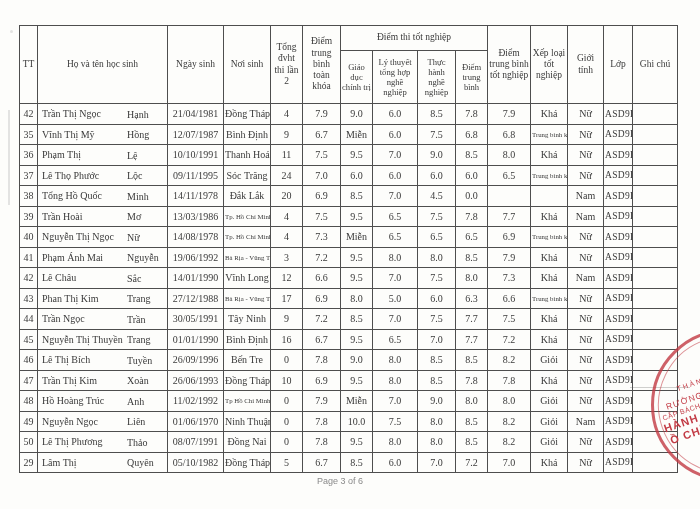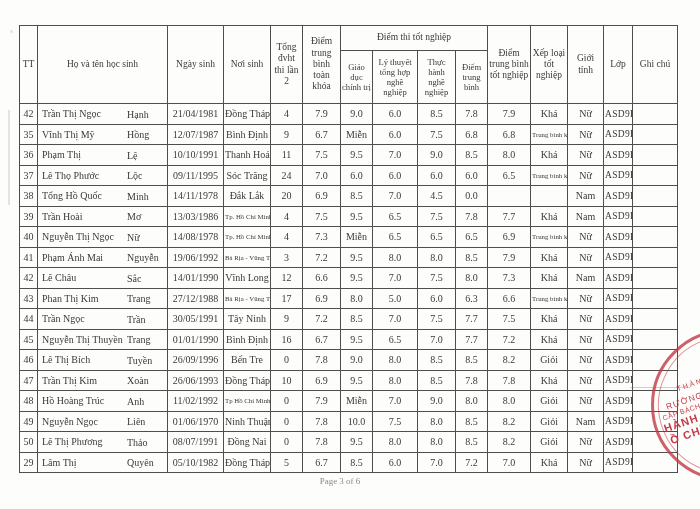--- a/index.html
+++ b/index.html
@@ -36,21 +36,21 @@
   tr.h2 th{font-size:8.6px;}
   tbody tr{height:20.5px;}
   tbody td{font-size:10px;white-space:nowrap;}
   td.name{text-align:left;padding-left:4px;position:relative;}
   td.name .given{position:absolute;left:89px;top:50%;transform:translateY(-50%);}
   .small{font-size:6.8px;}
   tbody td.c-lop{font-size:9.5px;letter-spacing:.3px;}
 
   .footer{
     position:absolute;top:476px;left:0;width:680px;text-align:center;
-    font-family:Liberation Serif, serif;font-size:9px;color:var(--footer-text);
+    font-family:Liberation Sans, sans-serif;font-size:9px;color:var(--footer-text);
   }
 
   .stamp{
     position:absolute;left:651px;top:329px;width:152px;height:152px;
     border-radius:50%;border:3px solid rgba(194,58,68,.8);
     box-sizing:border-box;color:var(--stamp-red);
   }
   .stamp-inner{
     position:absolute;left:4px;top:4px;right:4px;bottom:4px;
     border-radius:50%;border:1px solid rgba(194,58,68,.55);

